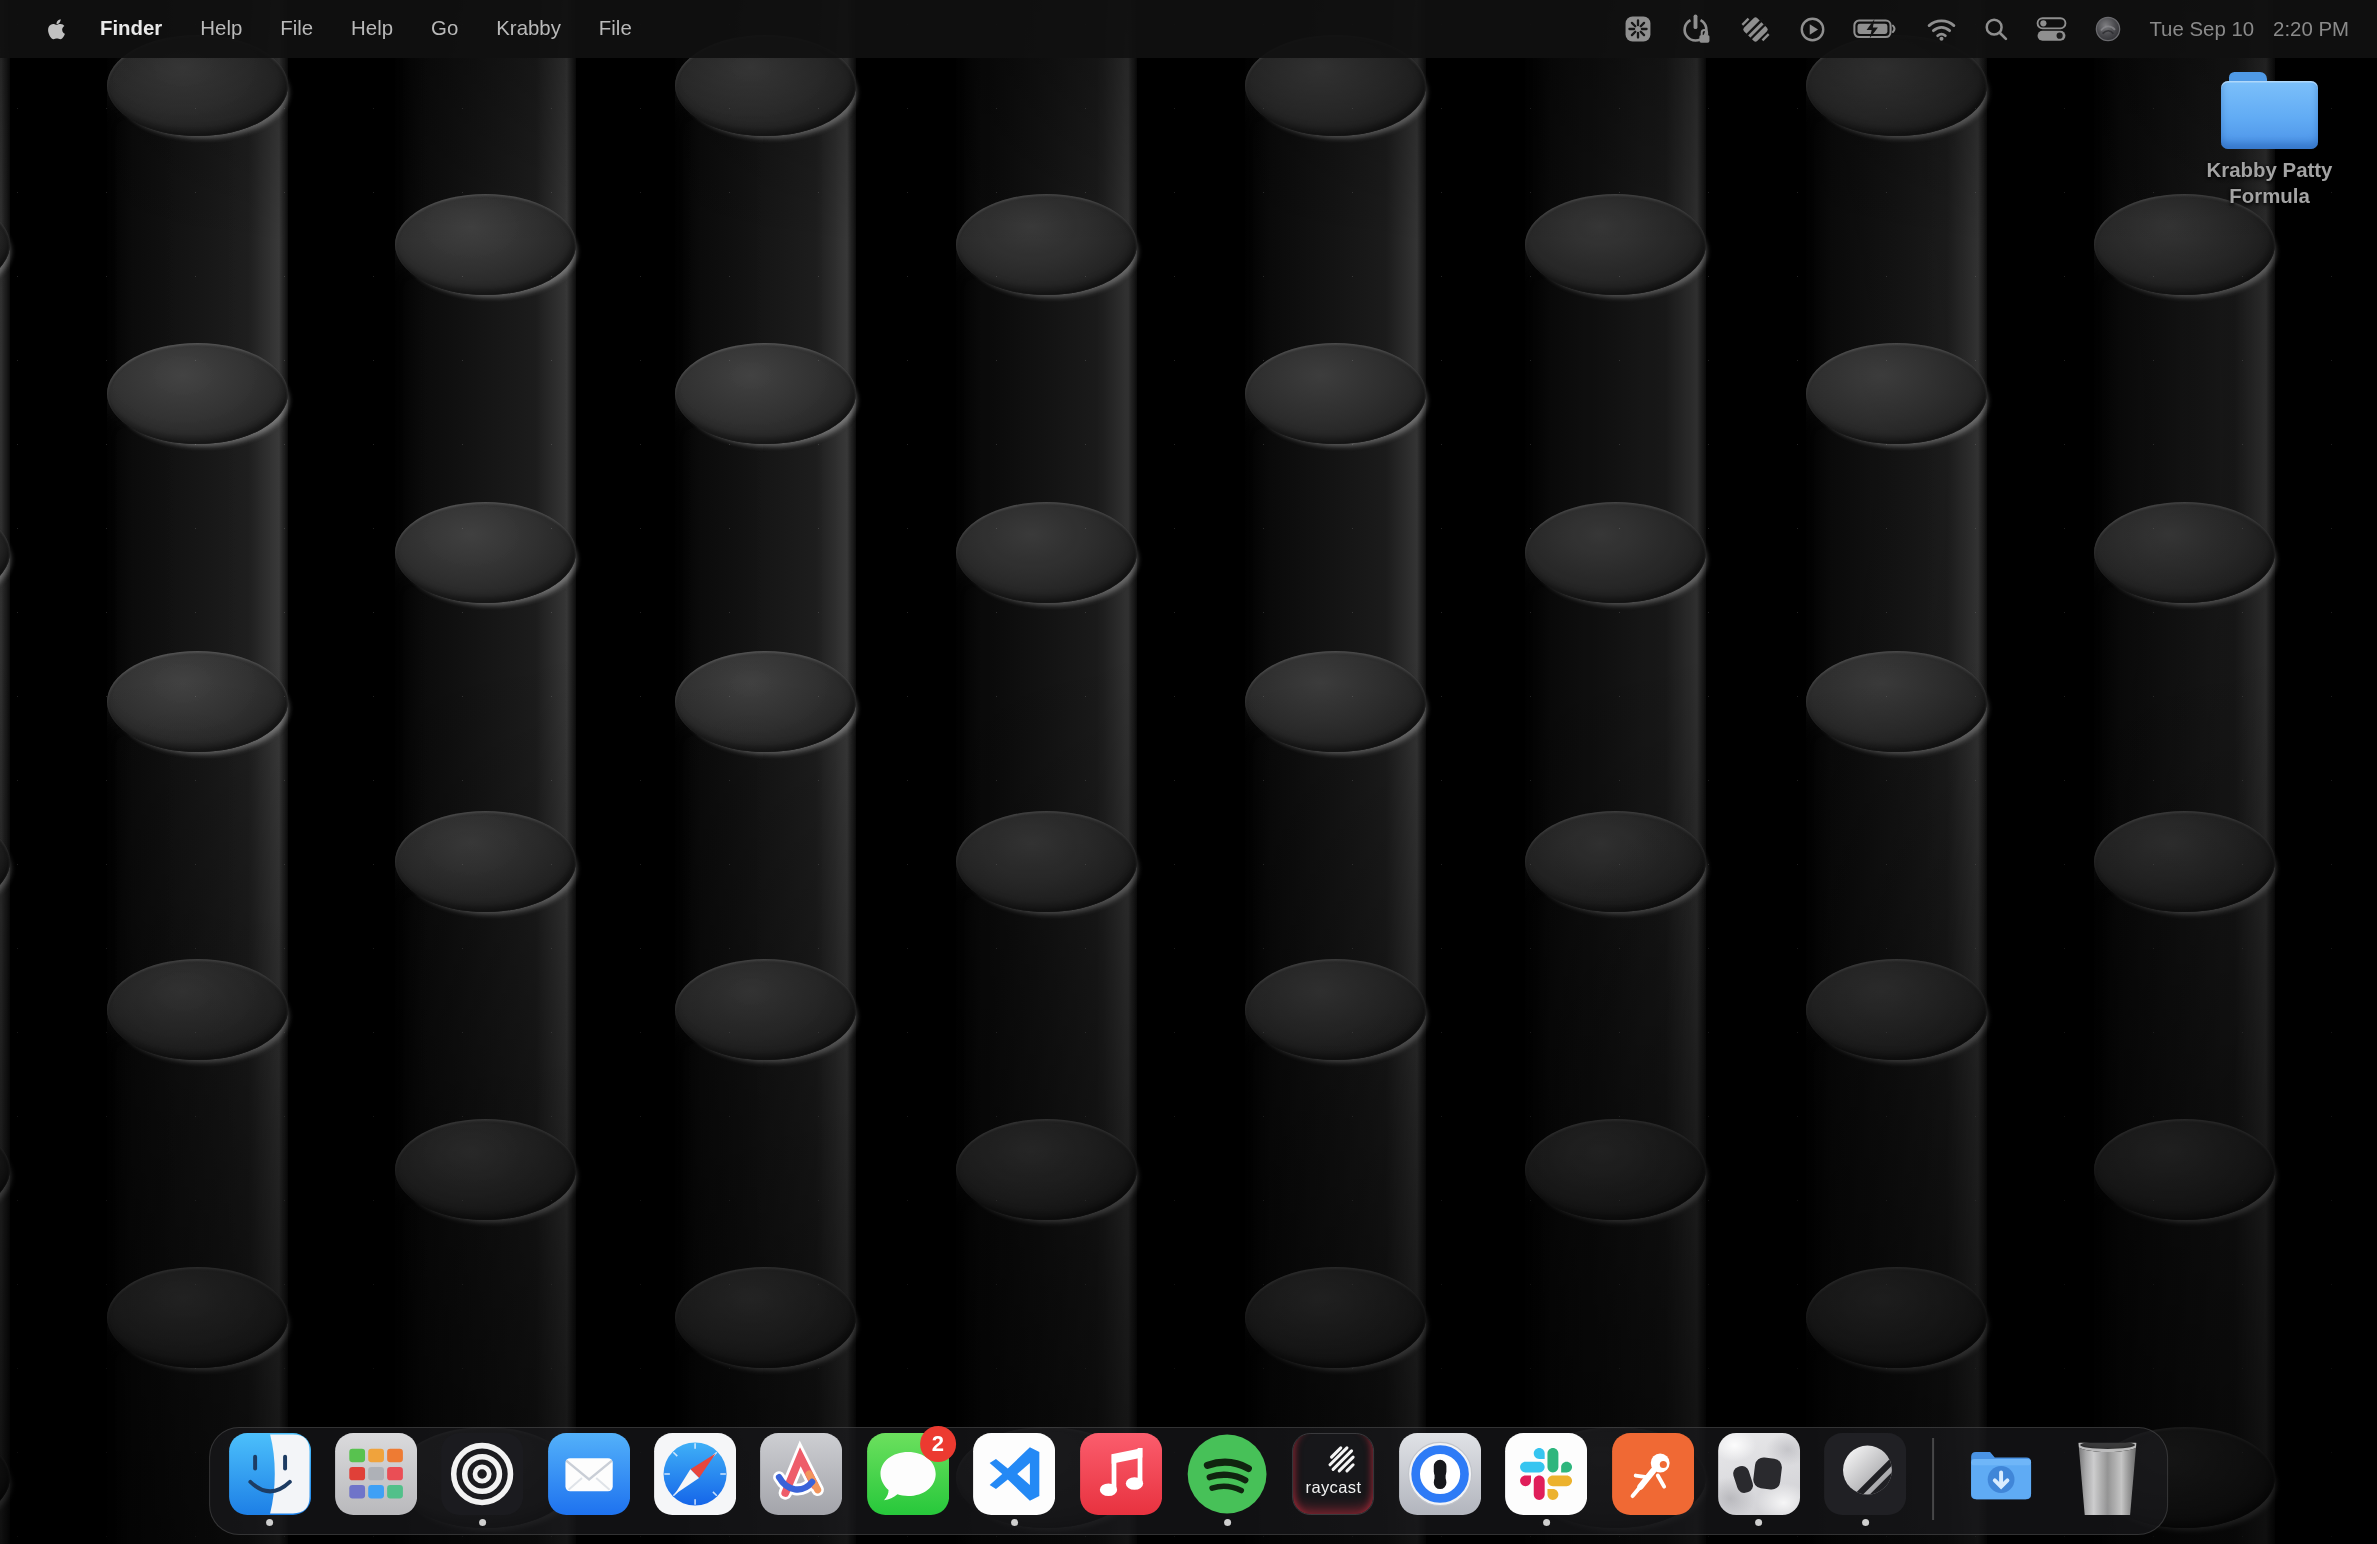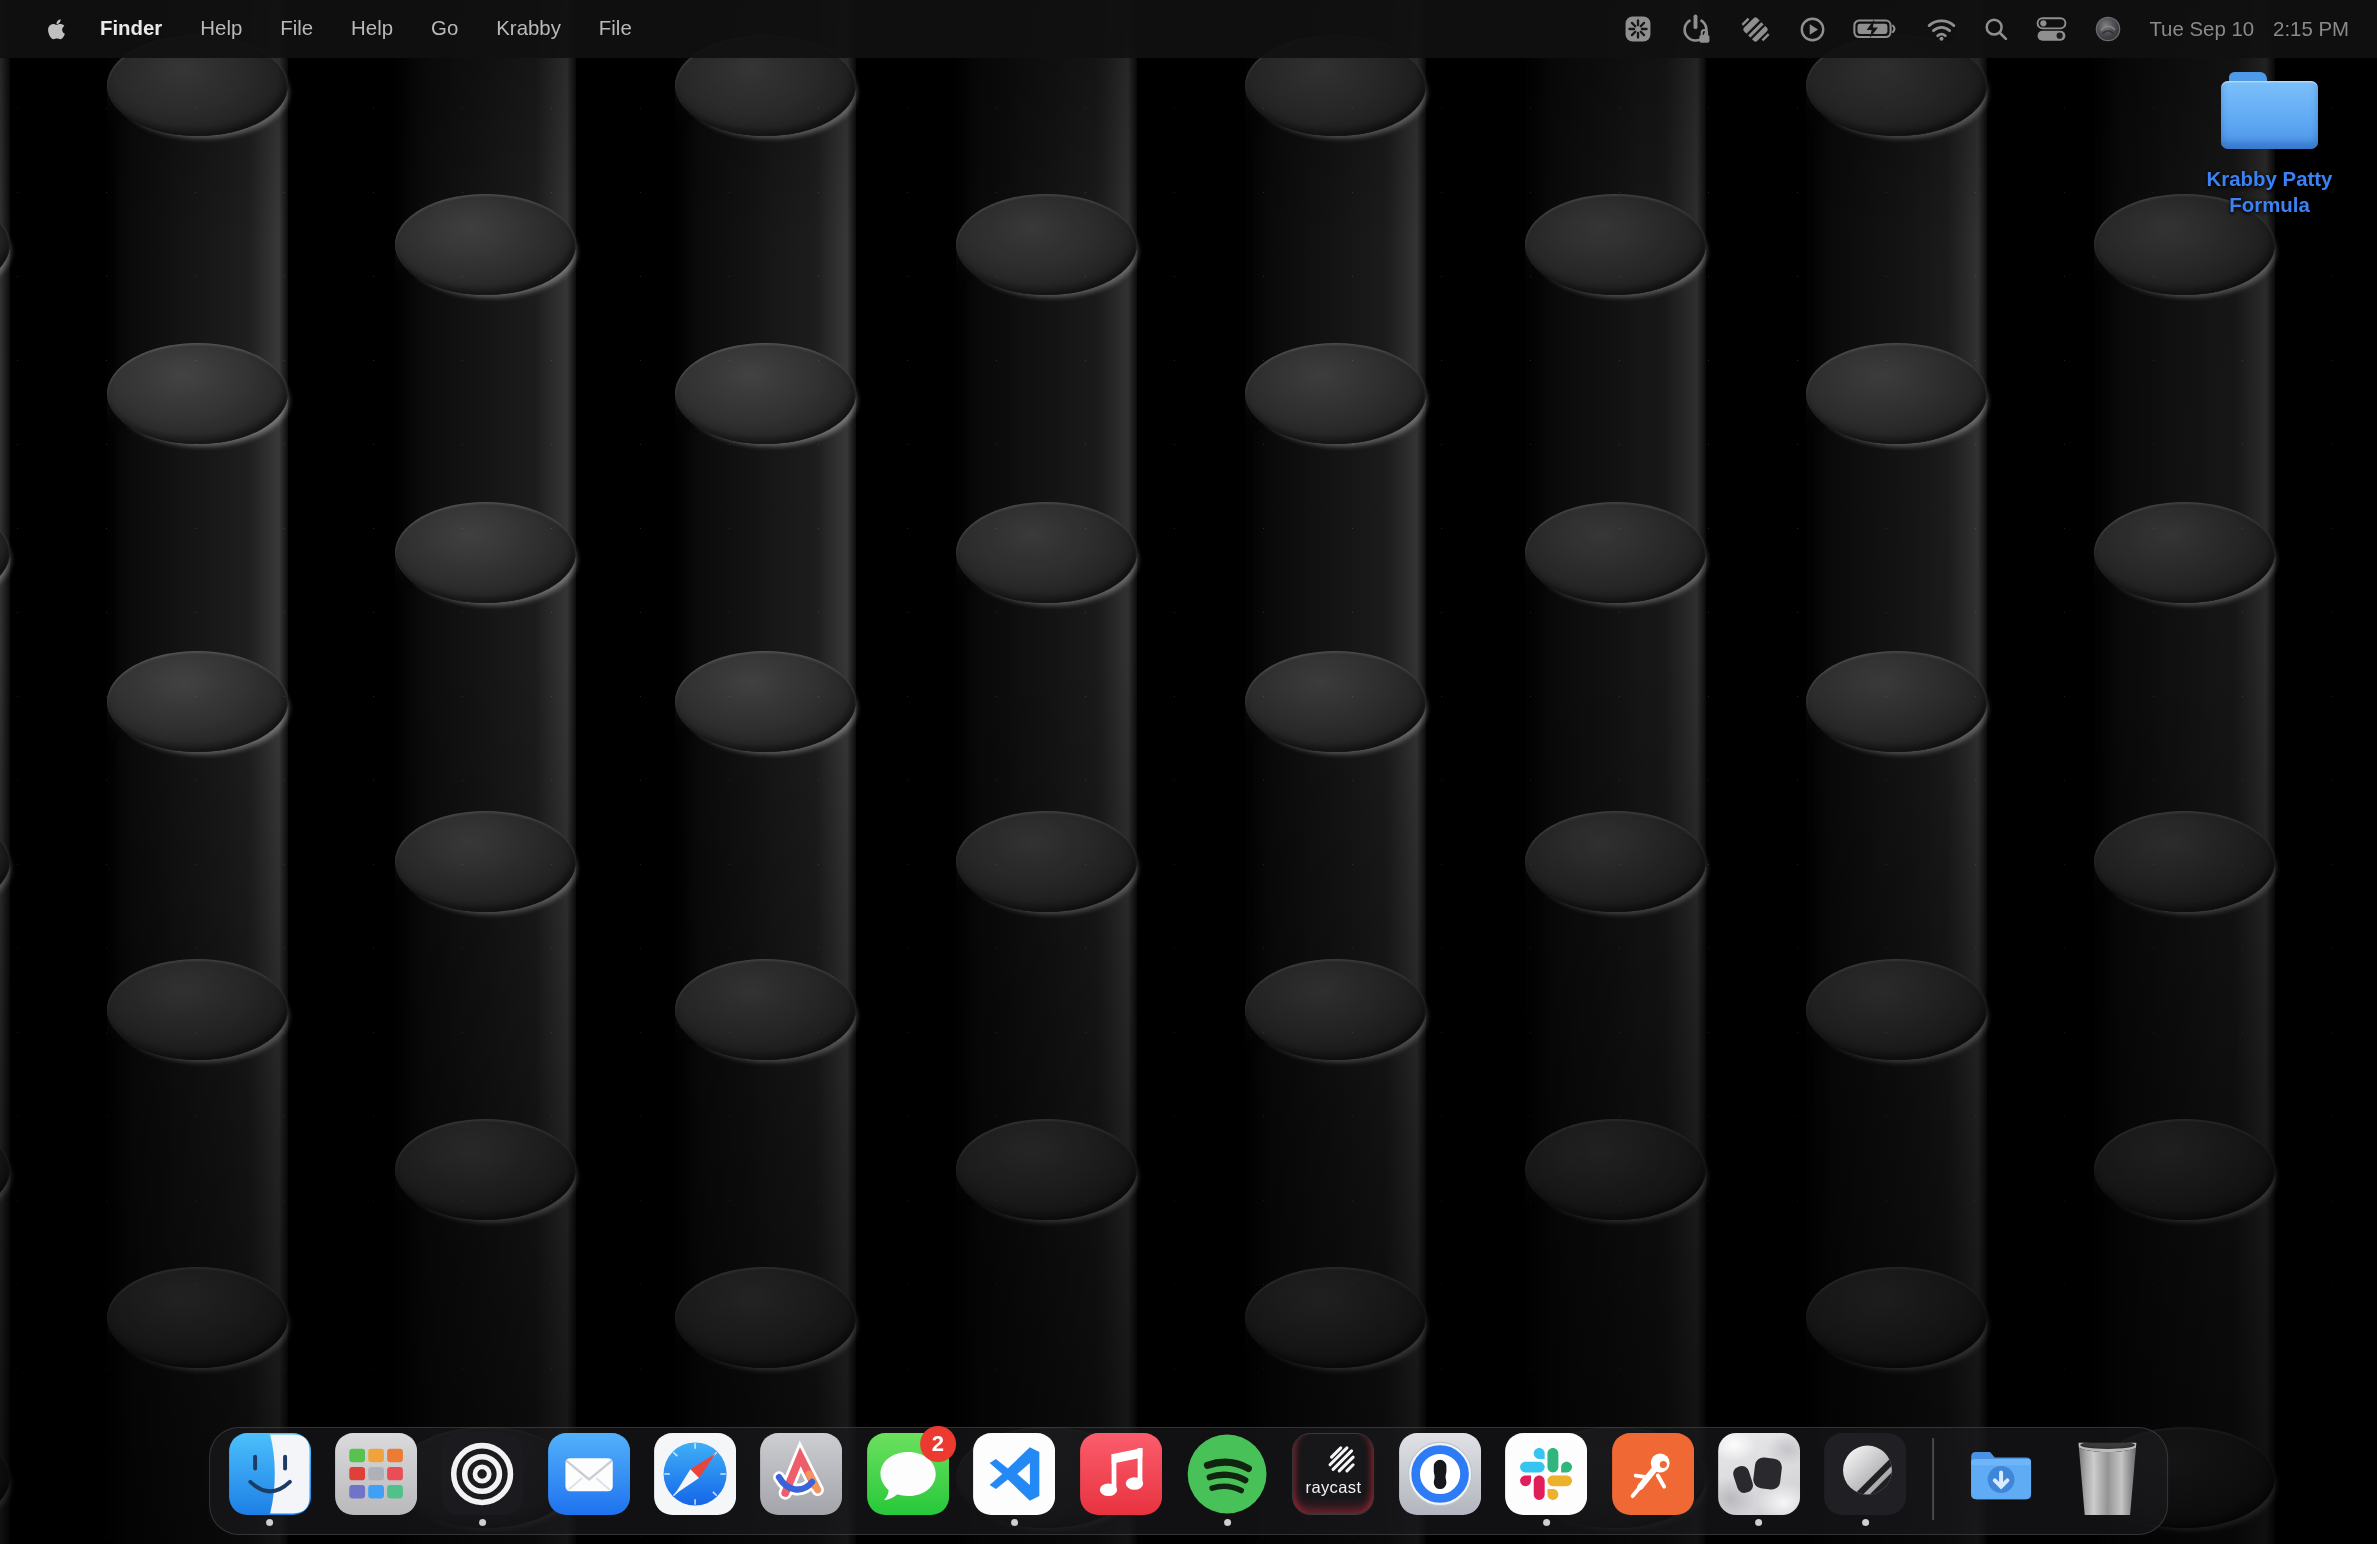--- a/index.html
+++ b/index.html
@@ -37,21 +37,21 @@
   .menu-right svg{display:block;}
   .clock{display:flex;gap:19px;font-size:20.4px;color:#8a8a8a;}
 
   
   .desk-icon{position:absolute;top:72px;right:33px;width:149px;z-index:10;display:flex;flex-direction:column;align-items:center;cursor:default;}
   .folder{width:97px;height:77px;position:relative;}
   .folder .tab{position:absolute;top:0;left:7.9px;width:38px;height:15.7px;border-radius:5.5px 7px 0 0;background:#4f9ae6;}
   .folder .fbody{position:absolute;top:8.6px;left:0;right:0;bottom:0;border-radius:7px;
      background:linear-gradient(180deg,#7cc0fa 0%,#61abf4 55%,#4b92e7 100%);
      box-shadow:inset 0 1.6px 0 rgba(255,255,255,.4), inset 0 -6.3px 7.9px rgba(25,80,160,.4);}
-  .desk-label{margin-top:17px;width:142px;text-align:center;font-size:20.4px;line-height:26px;font-weight:bold;color:#3b82f6;
+  .desk-label{margin-top:8px;width:142px;text-align:center;font-size:20.4px;line-height:26px;font-weight:bold;color:#a3a3a3;
      text-shadow:0 1.6px 3.9px rgba(0,0,0,.9),0 0 2.4px rgba(0,0,0,.8);}
 
   
   .dock{position:absolute;left:50%;transform:translateX(-50%);bottom:9.4px;z-index:20;}
   .dock-panel{display:flex;align-items:flex-start;height:108px;box-sizing:border-box;padding:5.5px 19px 0 19px;gap:24.4px;
     border-radius:30px;background:rgba(28,28,30,.62);border:1.6px solid rgba(120,120,120,.32);}
   .dock-item{width:82px;display:flex;flex-direction:column;align-items:center;position:relative;cursor:pointer;}
   .app-icon{width:82px;height:82px;position:relative;}
   .app-icon svg{display:block;}
   .run-dot{width:7px;height:7px;border-radius:50%;background:#cfcfcf;margin-top:3.9px;}
@@ -405,21 +405,21 @@
                 <stop offset="100%" stop-color="#2c2c30"></stop>
               </radialGradient>
             </defs>
             <circle cx="18" cy="18" r="15" fill="url(#siriG)" stroke="#6a6a6e" stroke-width="1.6"></circle>
             <path d="M9 20 C 14 13, 22 13, 27 19" stroke="#8d8d92" stroke-width="2.4" fill="none" opacity=".7"></path>
             <path d="M11 24 C 16 19, 21 19, 25 24" stroke="#2a2a2e" stroke-width="2.2" fill="none" opacity=".8"></path>
           </svg>
       </span>
       <span class="clock">
         <span>Tue Sep 10</span>
-        <span>2:15 PM</span>
+        <span>2:20 PM</span>
       </span>
     </div>
   </div>
 
   <div class="desk-icon">
     <div class="folder">
       <div class="tab"></div>
         <div class="fbody"></div>
     </div>
     <div class="desk-label">Krabby Patty Formula</div>

